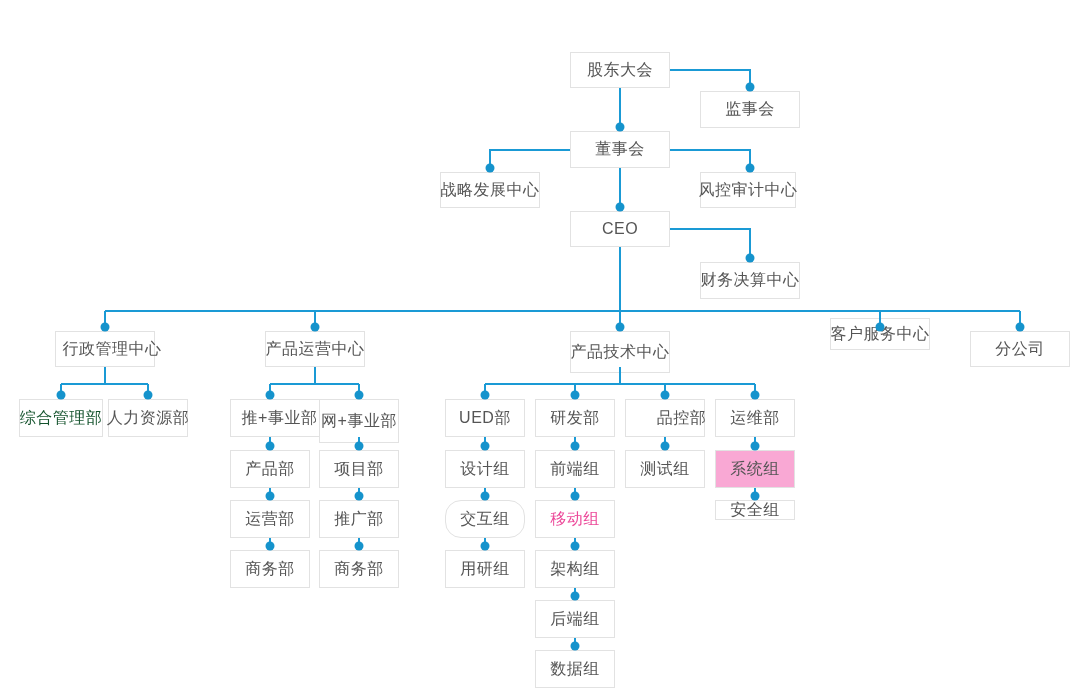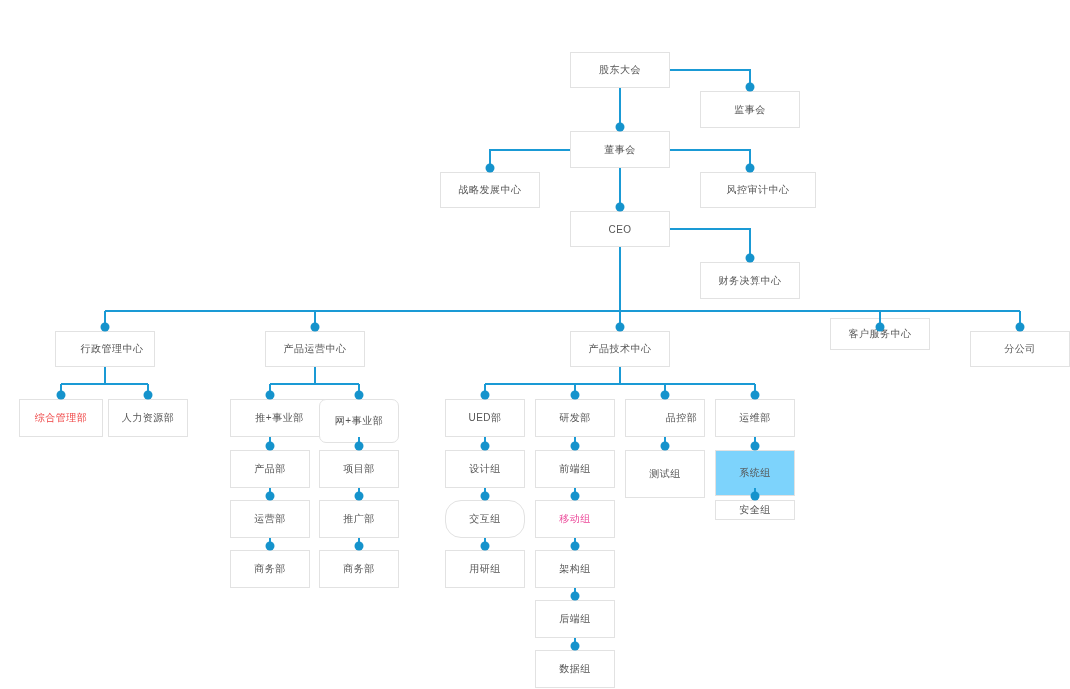--- a/index.html
+++ b/index.html
@@ -12,21 +12,21 @@
   }
   .connector-svg{
     position:absolute;left:0;top:0;z-index:2;pointer-events:none;
   }
   .node{
     position:absolute;z-index:1;
     box-sizing:border-box;
     background:#ffffff;
     border:1px solid #e2e2e2;
     display:flex;align-items:center;justify-content:center;
-    font-size:10px;color:#555555;
+    font-size:16px;color:#555555;
     letter-spacing:0.5px;
     white-space:nowrap;
     cursor:default;
   }
 </style>
 </head>
 <body>
 
 <div class="canvas" style="background: rgb(255, 255, 255);">
   <svg class="connector-svg" width="1070" height="689" viewBox="0 0 1070 689" xmlns="http://www.w3.org/2000/svg">
@@ -108,42 +108,42 @@
       <circle cx="359" cy="546" r="4.5" fill="#1593cc"></circle>
       <circle cx="485" cy="546" r="4.5" fill="#1593cc"></circle>
       <circle cx="575" cy="546" r="4.5" fill="#1593cc"></circle>
       <circle cx="575" cy="596" r="4.5" fill="#1593cc"></circle>
       <circle cx="575" cy="646" r="4.5" fill="#1593cc"></circle>
     </svg>
 <div class="node" style="left: 570px; top: 52px; width: 100px; height: 36px; border-color: rgb(226, 226, 226); background: rgb(255, 255, 255); color: rgb(85, 85, 85);">股东大会</div>
     <div class="node" style="left: 700px; top: 91px; width: 100px; height: 37px; border-color: rgb(226, 226, 226); background: rgb(255, 255, 255); color: rgb(85, 85, 85);">监事会</div>
     <div class="node" style="left: 570px; top: 131px; width: 100px; height: 37px; border-color: rgb(226, 226, 226); background: rgb(255, 255, 255); color: rgb(85, 85, 85);">董事会</div>
     <div class="node" style="left: 440px; top: 172px; width: 100px; height: 36px; border-color: rgb(226, 226, 226); background: rgb(255, 255, 255); color: rgb(85, 85, 85);">战略发展中心</div>
-    <div class="node" style="left: 700px; top: 172px; width: 116px; height: 36px; border-color: rgb(226, 226, 226); background: rgb(255, 255, 255); color: rgb(85, 85, 85);">风控审计中心</div>
+    <div class="node" style="left: 700px; top: 172px; width: 96px; height: 36px; border-color: rgb(226, 226, 226); background: rgb(255, 255, 255); color: rgb(85, 85, 85);">风控审计中心</div>
     <div class="node" style="left: 570px; top: 211px; width: 100px; height: 36px; border-color: rgb(226, 226, 226); background: rgb(255, 255, 255); color: rgb(85, 85, 85);">CEO</div>
     <div class="node" style="left: 700px; top: 262px; width: 100px; height: 37px; border-color: rgb(226, 226, 226); background: rgb(255, 255, 255); color: rgb(85, 85, 85);">财务决算中心</div>
     <div class="node" style="left: 55px; top: 331px; width: 100px; height: 36px; border-color: rgb(226, 226, 226); background: rgb(255, 255, 255); color: rgb(85, 85, 85); padding-left: 14px;">行政管理中心</div>
     <div class="node" style="left: 265px; top: 331px; width: 100px; height: 36px; border-color: rgb(226, 226, 226); background: rgb(255, 255, 255); color: rgb(85, 85, 85); font-family: Liberation Mono, monospace;">产品运营中心</div>
-    <div class="node" style="left: 570px; top: 331px; width: 100px; height: 36px; border-color: rgb(226, 226, 226); background: rgb(255, 255, 255); color: rgb(85, 85, 85);">产品技术中心</div>
+    <div class="node" style="left: 570px; top: 331px; width: 100px; height: 42px; border-color: rgb(226, 226, 226); background: rgb(255, 255, 255); color: rgb(85, 85, 85);">产品技术中心</div>
     <div class="node" style="left: 830px; top: 318px; width: 100px; height: 32px; border-color: rgb(226, 226, 226); background: rgb(255, 255, 255); color: rgb(85, 85, 85);">客户服务中心</div>
     <div class="node" style="left: 970px; top: 331px; width: 100px; height: 36px; border-color: rgb(226, 226, 226); background: rgb(255, 255, 255); color: rgb(85, 85, 85);">分公司</div>
-    <div class="node" style="left: 19px; top: 399px; width: 84px; height: 38px; border-color: rgb(226, 226, 226); background: rgb(255, 255, 255); color: #ef4444;">综合管理部</div>
+    <div class="node" style="left: 19px; top: 399px; width: 84px; height: 38px; border-color: rgb(226, 226, 226); background: rgb(255, 255, 255); color: #14532d;">综合管理部</div>
     <div class="node" style="left: 108px; top: 399px; width: 80px; height: 38px; border-color: rgb(226, 226, 226); background: rgb(255, 255, 255); color: rgb(85, 85, 85);">人力资源部</div>
     <div class="node" style="left: 230px; top: 399px; width: 99px; height: 38px; border-color: rgb(226, 226, 226); background: rgb(255, 255, 255); color: rgb(85, 85, 85);">推+事业部</div>
-    <div class="node" style="left: 319px; top: 399px; width: 80px; height: 44px; border-color: rgb(226, 226, 226); background: rgb(255, 255, 255); color: rgb(85, 85, 85); border-radius: 7px;">网+事业部</div>
+    <div class="node" style="left: 319px; top: 399px; width: 80px; height: 44px; border-color: rgb(226, 226, 226); background: rgb(255, 255, 255); color: rgb(85, 85, 85);">网+事业部</div>
     <div class="node" style="left: 445px; top: 399px; width: 80px; height: 38px; border-color: rgb(226, 226, 226); background: rgb(255, 255, 255); color: rgb(85, 85, 85);">UED部</div>
     <div class="node" style="left: 535px; top: 399px; width: 80px; height: 38px; border-color: rgb(226, 226, 226); background: rgb(255, 255, 255); color: rgb(85, 85, 85);">研发部</div>
     <div class="node" style="left: 625px; top: 399px; width: 80px; height: 38px; border-color: rgb(226, 226, 226); background: rgb(255, 255, 255); color: rgb(85, 85, 85); padding-left: 33px;">品控部</div>
     <div class="node" style="left: 715px; top: 399px; width: 80px; height: 38px; border-color: rgb(226, 226, 226); background: rgb(255, 255, 255); color: rgb(85, 85, 85);">运维部</div>
     <div class="node" style="left: 230px; top: 450px; width: 80px; height: 38px; border-color: rgb(226, 226, 226); background: rgb(255, 255, 255); color: rgb(85, 85, 85);">产品部</div>
     <div class="node" style="left: 445px; top: 450px; width: 80px; height: 38px; border-color: rgb(226, 226, 226); background: rgb(255, 255, 255); color: rgb(85, 85, 85);">设计组</div>
     <div class="node" style="left: 319px; top: 450px; width: 80px; height: 38px; border-color: rgb(226, 226, 226); background: rgb(255, 255, 255); color: rgb(85, 85, 85);">项目部</div>
     <div class="node" style="left: 535px; top: 450px; width: 80px; height: 38px; border-color: rgb(226, 226, 226); background: rgb(255, 255, 255); color: rgb(85, 85, 85);">前端组</div>
-    <div class="node" style="left: 625px; top: 450px; width: 80px; height: 48px; border-color: rgb(226, 226, 226); background: rgb(255, 255, 255); color: rgb(85, 85, 85);">测试组</div>
-    <div class="node" style="left: 715px; top: 450px; width: 80px; height: 46px; border-color: rgb(226, 226, 226); background: #7dd3fc; color: rgb(85, 85, 85);">系统组</div>
+    <div class="node" style="left: 625px; top: 450px; width: 80px; height: 38px; border-color: rgb(226, 226, 226); background: rgb(255, 255, 255); color: rgb(85, 85, 85);">测试组</div>
+    <div class="node" style="left: 715px; top: 450px; width: 80px; height: 38px; border-color: rgb(226, 226, 226); background: #f9a8d4; color: rgb(85, 85, 85);">系统组</div>
     <div class="node" style="left: 230px; top: 500px; width: 80px; height: 38px; border-color: rgb(226, 226, 226); background: rgb(255, 255, 255); color: rgb(85, 85, 85);">运营部</div>
     <div class="node" style="left: 319px; top: 500px; width: 80px; height: 38px; border-color: rgb(226, 226, 226); background: rgb(255, 255, 255); color: rgb(85, 85, 85);">推广部</div>
     <div class="node" style="left: 445px; top: 500px; width: 80px; height: 38px; border-color: rgb(226, 226, 226); background: rgb(255, 255, 255); color: rgb(85, 85, 85); border-radius: 16px;">交互组</div>
     <div class="node" style="left: 535px; top: 500px; width: 80px; height: 38px; border-color: rgb(226, 226, 226); background: rgb(255, 255, 255); color: #ec4899;">移动组</div>
     <div class="node" style="left: 715px; top: 500px; width: 80px; height: 20px; border-color: rgb(226, 226, 226); background: rgb(255, 255, 255); color: rgb(85, 85, 85);">安全组</div>
     <div class="node" style="left: 230px; top: 550px; width: 80px; height: 38px; border-color: rgb(226, 226, 226); background: rgb(255, 255, 255); color: rgb(85, 85, 85);">商务部</div>
     <div class="node" style="left: 319px; top: 550px; width: 80px; height: 38px; border-color: rgb(226, 226, 226); background: rgb(255, 255, 255); color: rgb(85, 85, 85);">商务部</div>
     <div class="node" style="left: 445px; top: 550px; width: 80px; height: 38px; border-color: rgb(226, 226, 226); background: rgb(255, 255, 255); color: rgb(85, 85, 85);">用研组</div>
     <div class="node" style="left: 535px; top: 550px; width: 80px; height: 38px; border-color: rgb(226, 226, 226); background: rgb(255, 255, 255); color: rgb(85, 85, 85);">架构组</div>
     <div class="node" style="left: 535px; top: 600px; width: 80px; height: 38px; border-color: rgb(226, 226, 226); background: rgb(255, 255, 255); color: rgb(85, 85, 85);">后端组</div>

